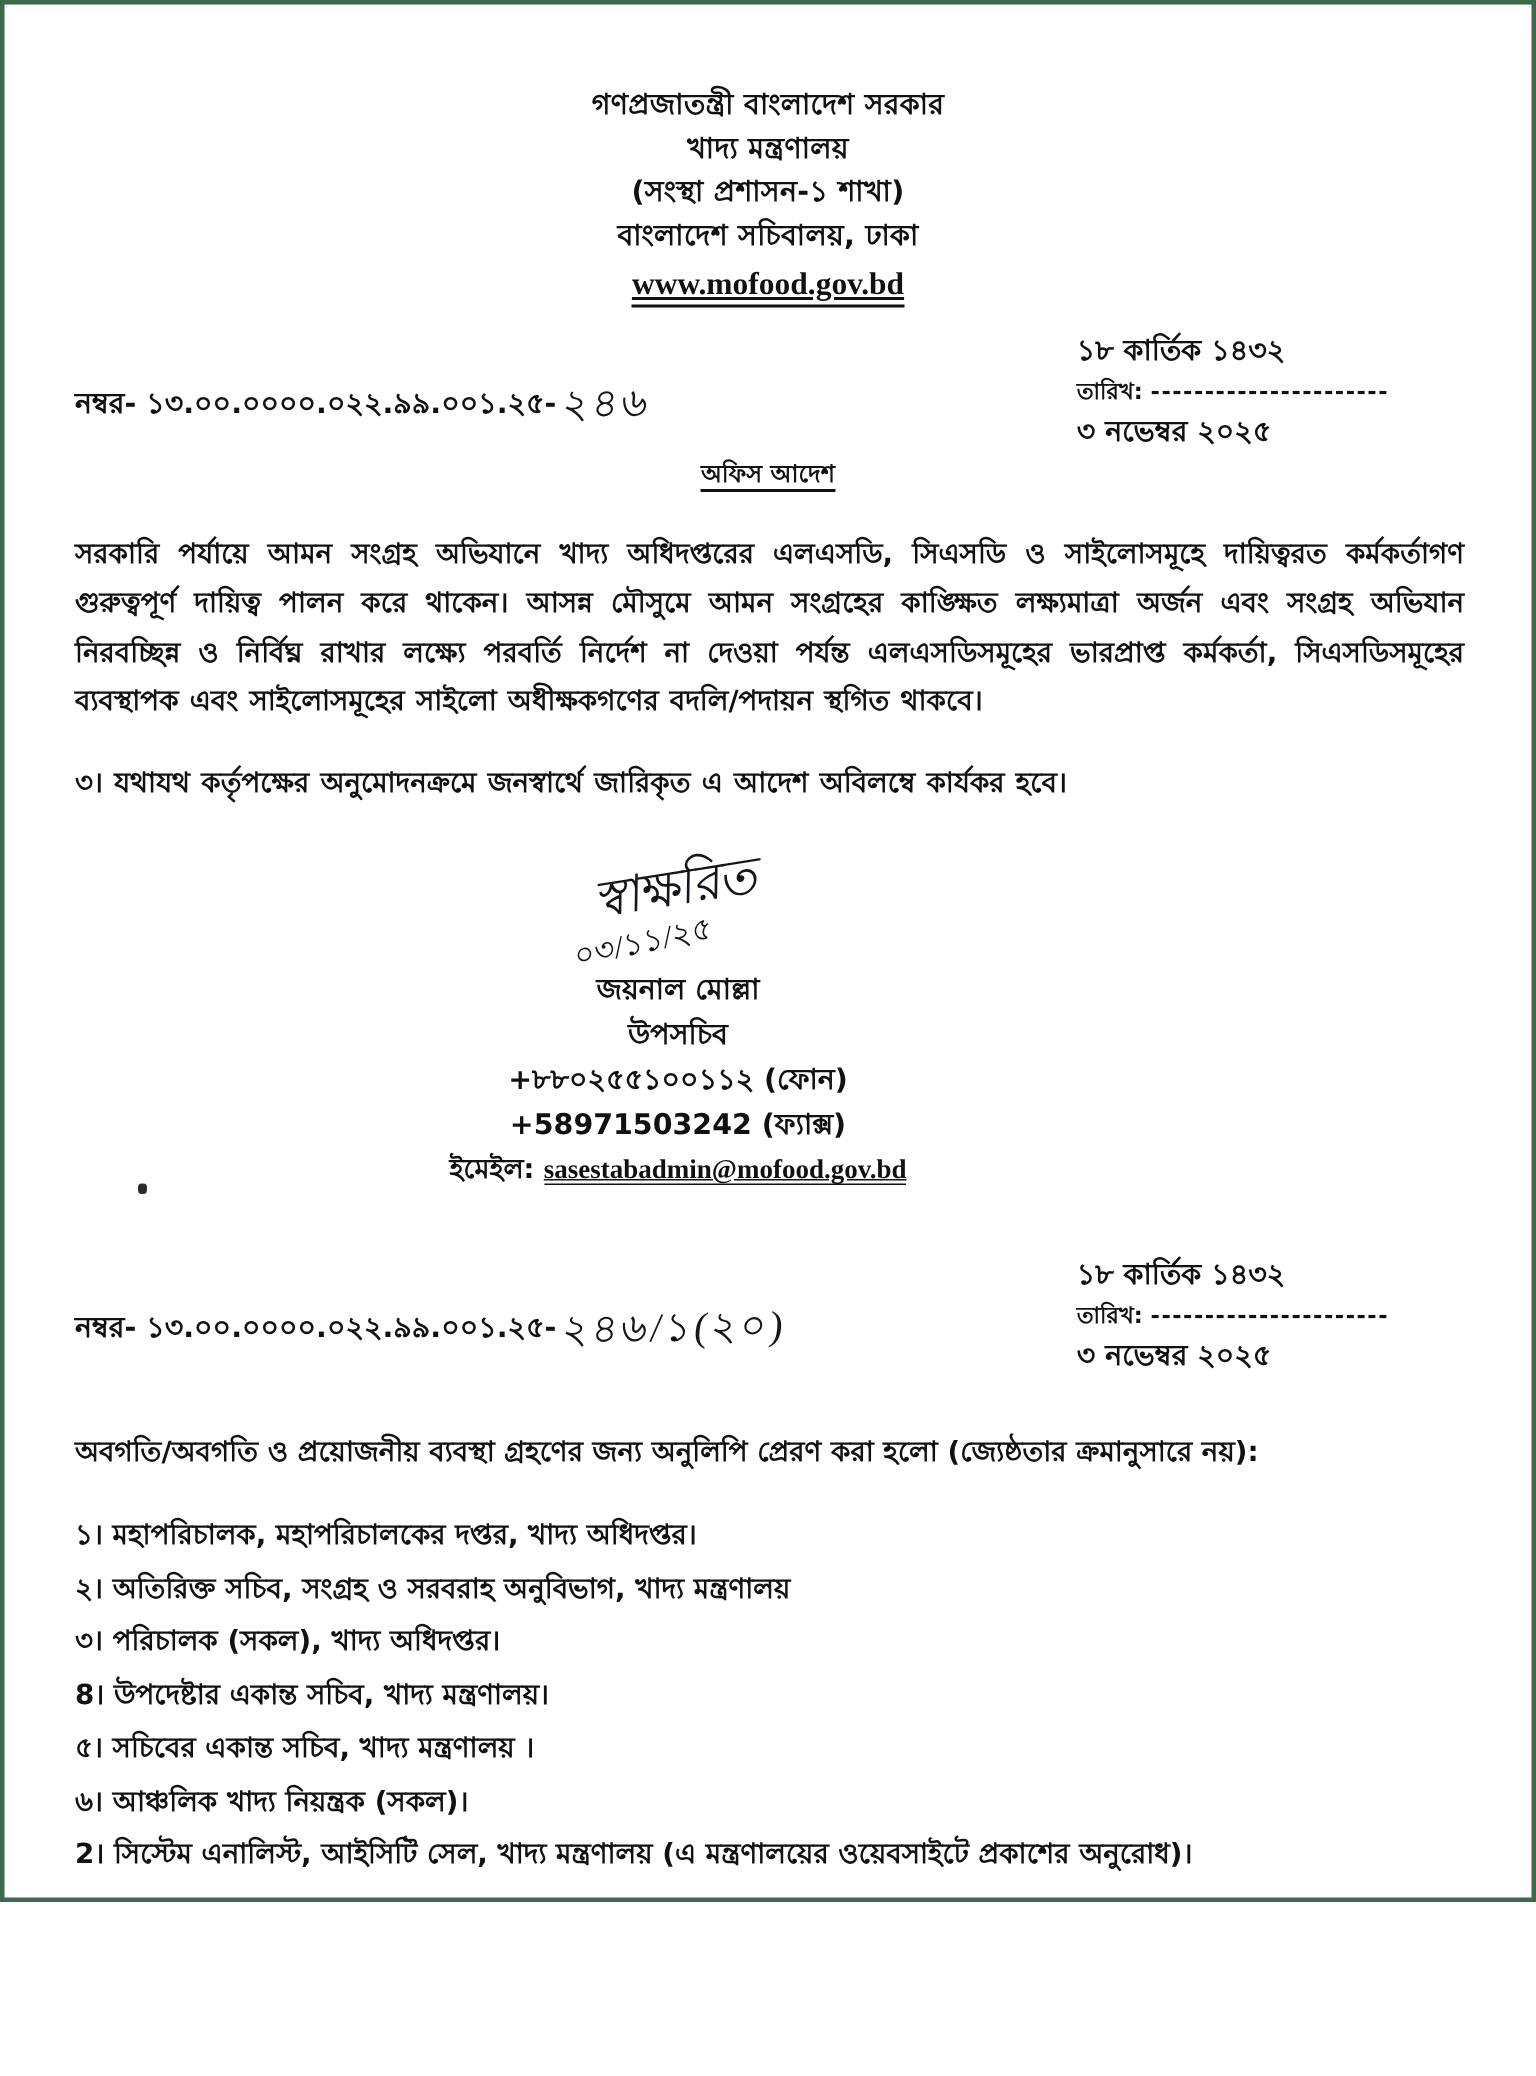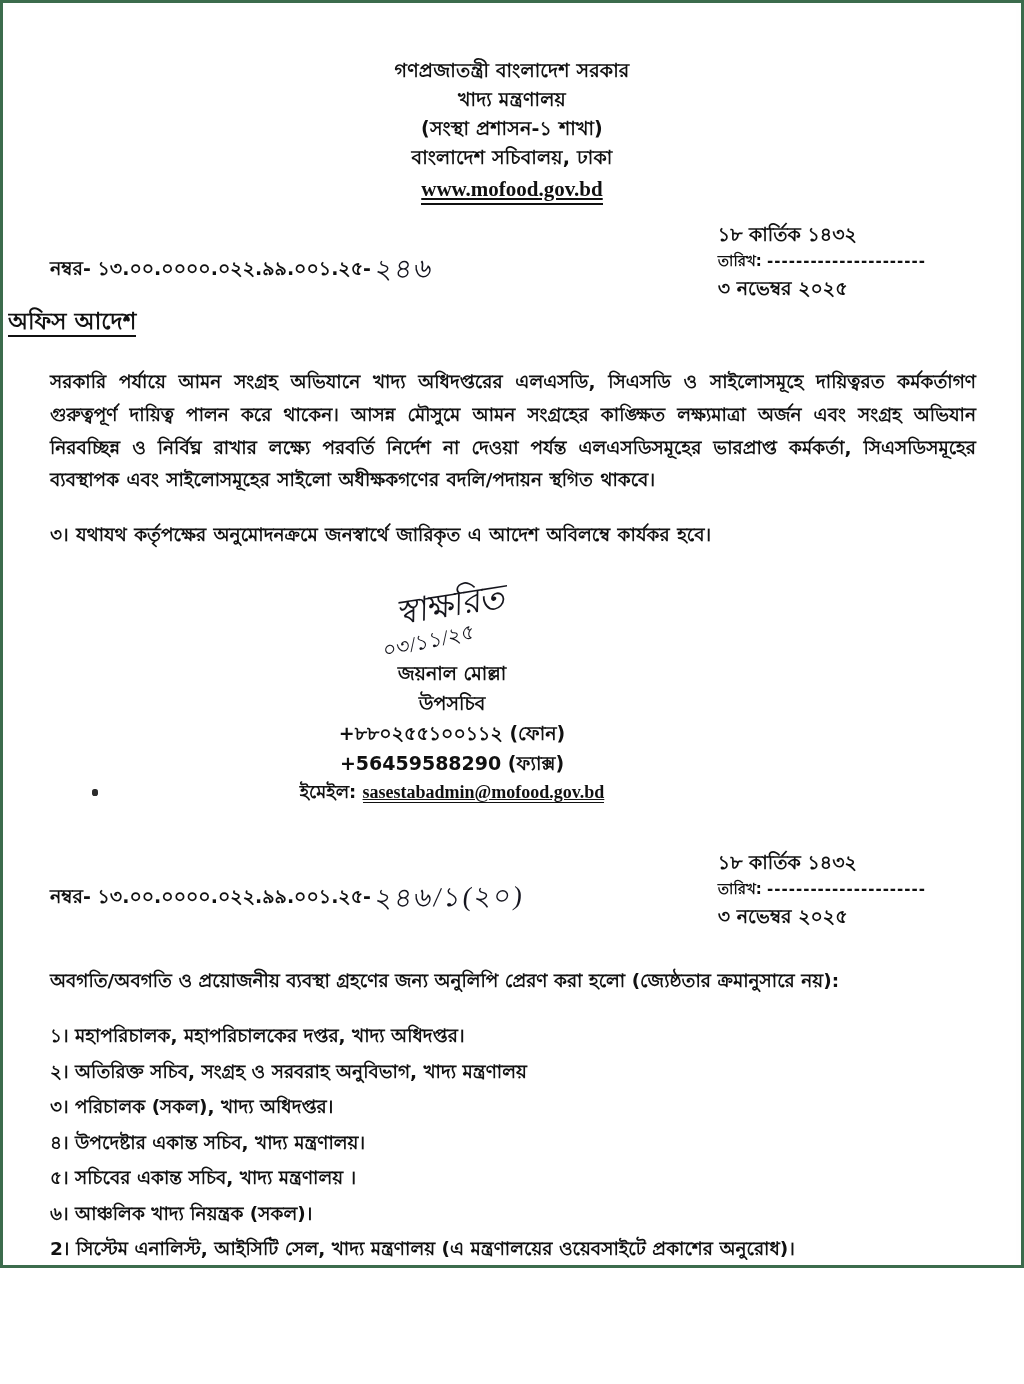--- a/index.html
+++ b/index.html
@@ -64,22 +64,22 @@
     position:absolute;right:90px;top:4px;
     line-height:1.6;
   }
   .date-block .l1{font-size:19px;}
   .date-block .l2{font-size:15px;white-space:nowrap;}
   .date-block .l3{font-size:19px;}
   .dashline{letter-spacing:1px;font-weight:700;}
 
   
   .order-title{
-    text-align:left;
-    font-size:23px;
+    text-align:center;
+    font-size:16px;
     margin-top:-4px;
     margin-bottom:24px;
   }
   .order-title span{
     border-bottom:2px solid #111;
     padding-bottom:1px;
   }
 
   
   .body{
@@ -201,21 +201,21 @@
     <div class="sig-block">
       <div>
         <span class="sig-mark">স্বাক্ষরিত</span>
       </div>
       <div>
         <span class="sig-date">০৩/১১/২৫</span>
       </div>
       <div class="sig-name bn">জয়নাল মোল্লা</div>
       <div class="sig-desig bn">উপসচিব</div>
       <div class="sig-phone bn">+৮৮০২৫৫১০০১১২ (ফোন)</div>
-      <div class="sig-fax bn">+56459588290 (ফ্যাক্স)</div>
+      <div class="sig-fax bn">+58971503242 (ফ্যাক্স)</div>
       <div class="sig-email bn">
         <span>ইমেইল:</span>
         <a class="addr" href="#">sasestabadmin@mofood.gov.bd</a>
       </div>
     </div>
 
     <div class="smudge"></div>
 
     <div class="memo-row" style="margin-top:36px;">
       <div class="memo-no bn">
@@ -229,21 +229,21 @@
         </div>
         <div class="l3 bn">৩ নভেম্বর ২০২৫</div>
       </div>
     </div>
 
     <div class="dist-intro bn">অবগতি/অবগতি ও প্রয়োজনীয় ব্যবস্থা গ্রহণের জন্য অনুলিপি প্রেরণ করা হলো (জ্যেষ্ঠতার ক্রমানুসারে নয়):</div>
     <ul class="dist-list">
       <li class="bn">১। মহাপরিচালক, মহাপরিচালকের দপ্তর, খাদ্য অধিদপ্তর।</li>
       <li class="bn">২। অতিরিক্ত সচিব, সংগ্রহ ও সরবরাহ অনুবিভাগ, খাদ্য মন্ত্রণালয়</li>
       <li class="bn">৩। পরিচালক (সকল), খাদ্য অধিদপ্তর।</li>
-      <li class="bn">৪। উপদেষ্টার একান্ত সচিব, খাদ্য মন্ত্রণালয়।</li>
+      <li class="bn">8। উপদেষ্টার একান্ত সচিব, খাদ্য মন্ত্রণালয়।</li>
       <li class="bn">৫। সচিবের একান্ত সচিব, খাদ্য মন্ত্রণালয় ।</li>
       <li class="bn">৬। আঞ্চলিক খাদ্য নিয়ন্ত্রক (সকল)।</li>
       <li class="bn">2। সিস্টেম এনালিস্ট, আইসিটি সেল, খাদ্য মন্ত্রণালয় (এ মন্ত্রণালয়ের ওয়েবসাইটে প্রকাশের অনুরোধ)।</li>
     </ul>
 
     <div class="sig-block bottom">
       <div>
         <span class="sig-mark">স্বাক্ষরিত</span>
       </div>
 

